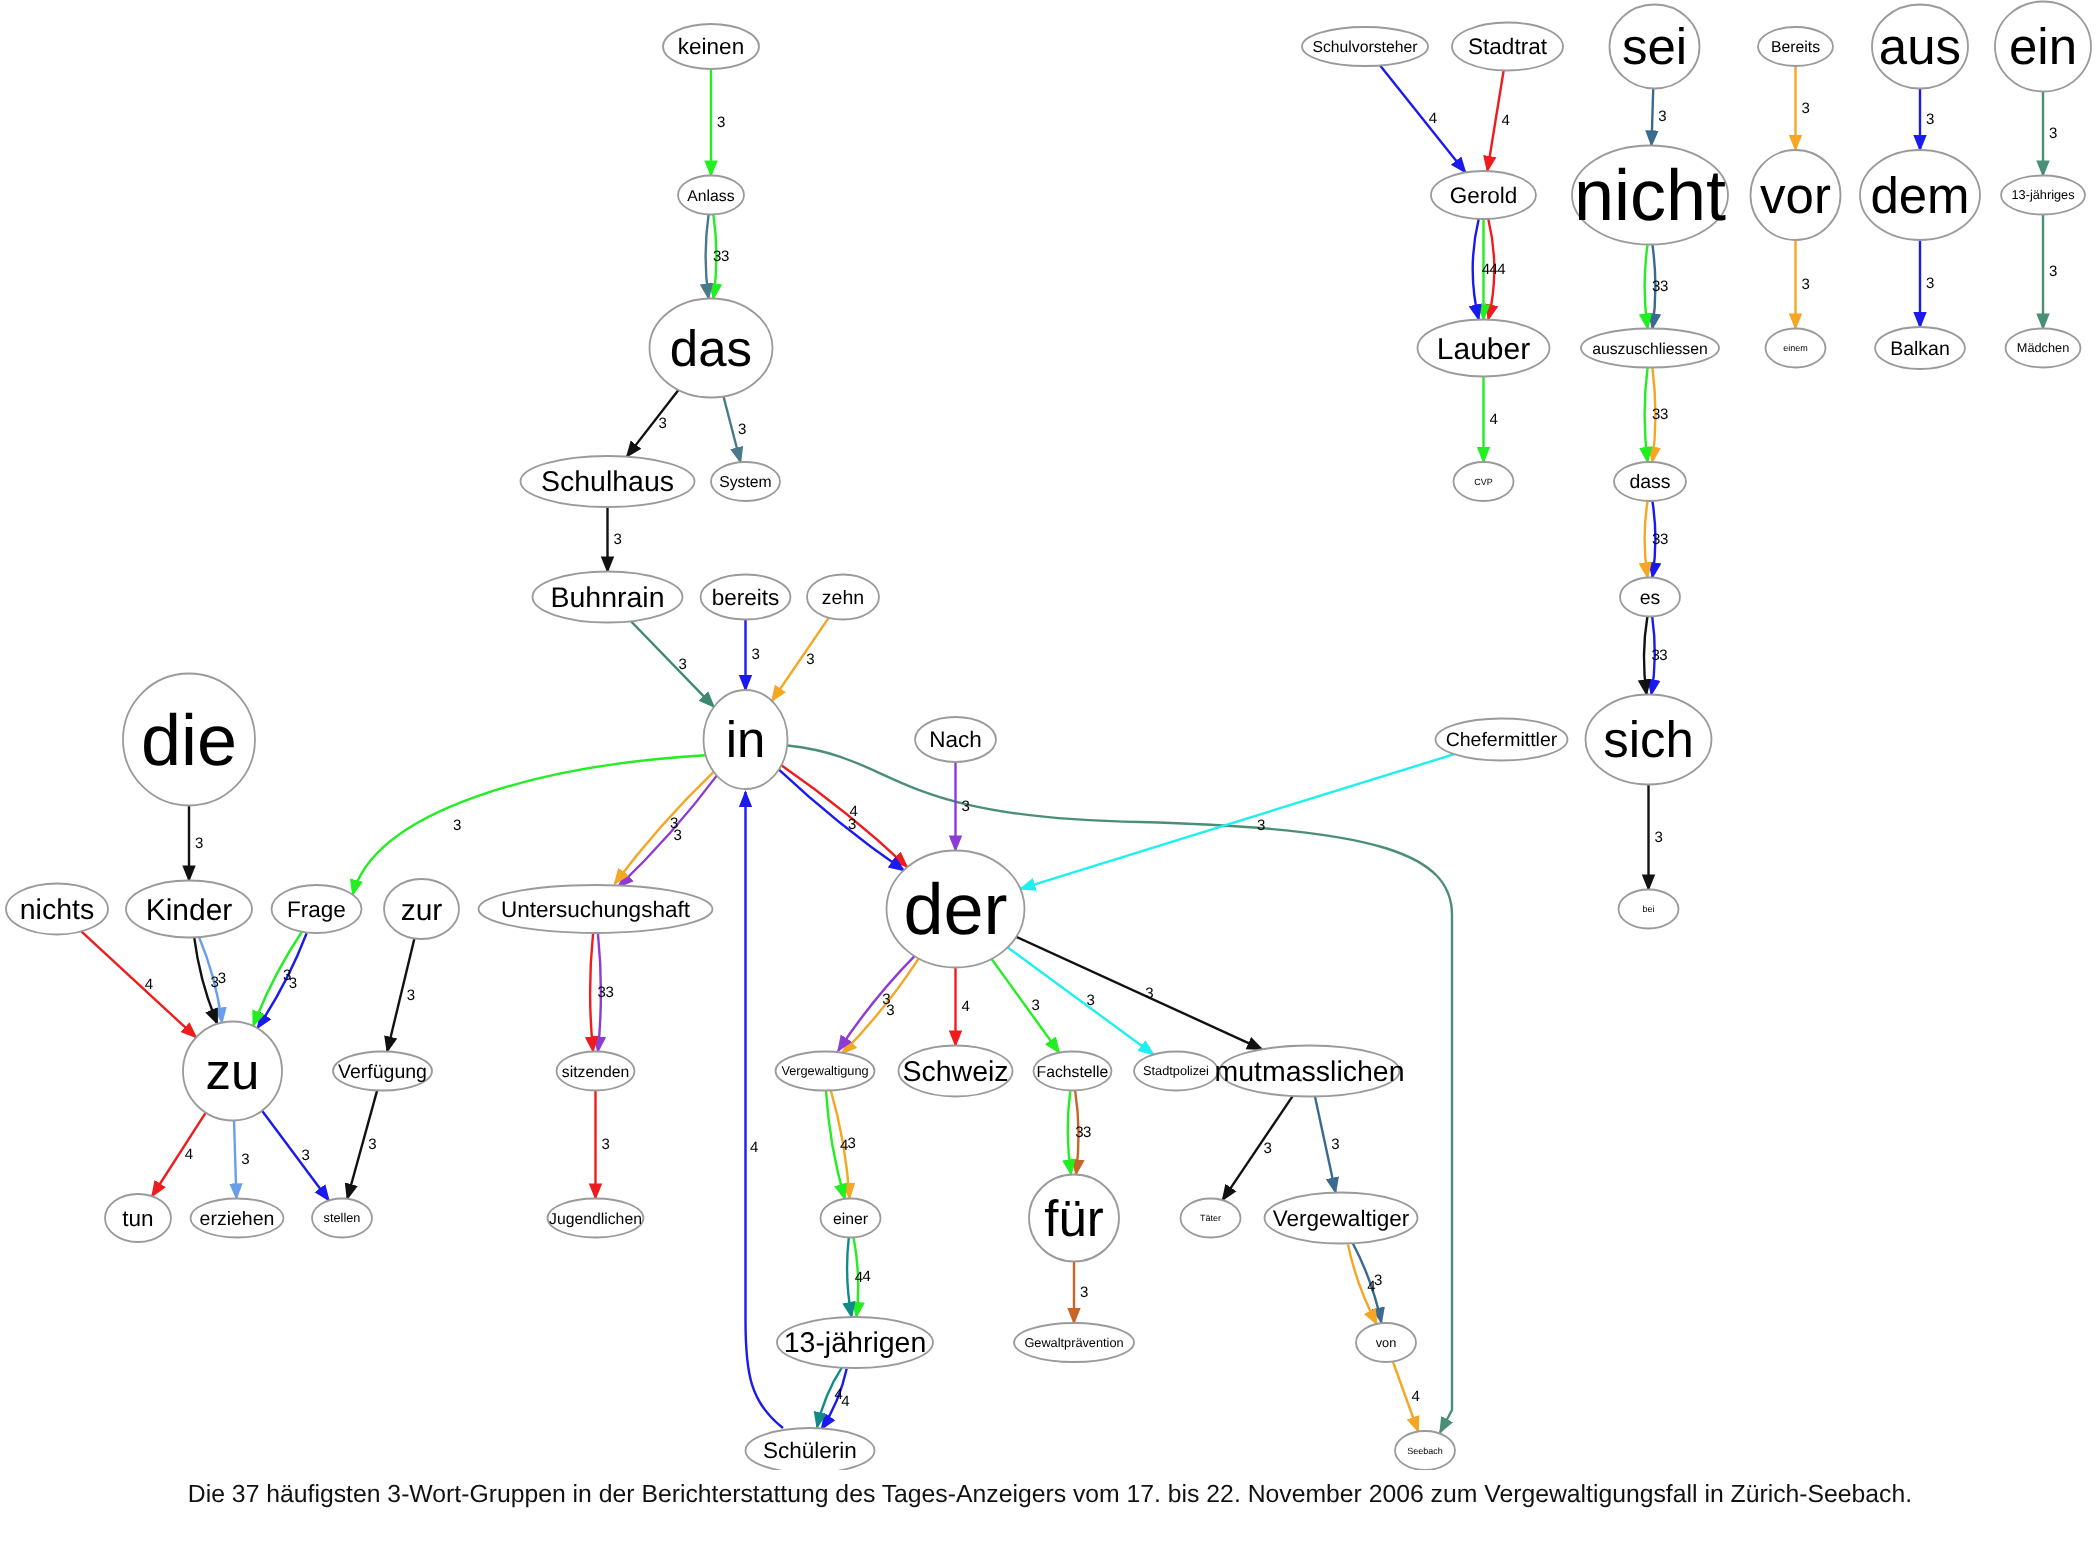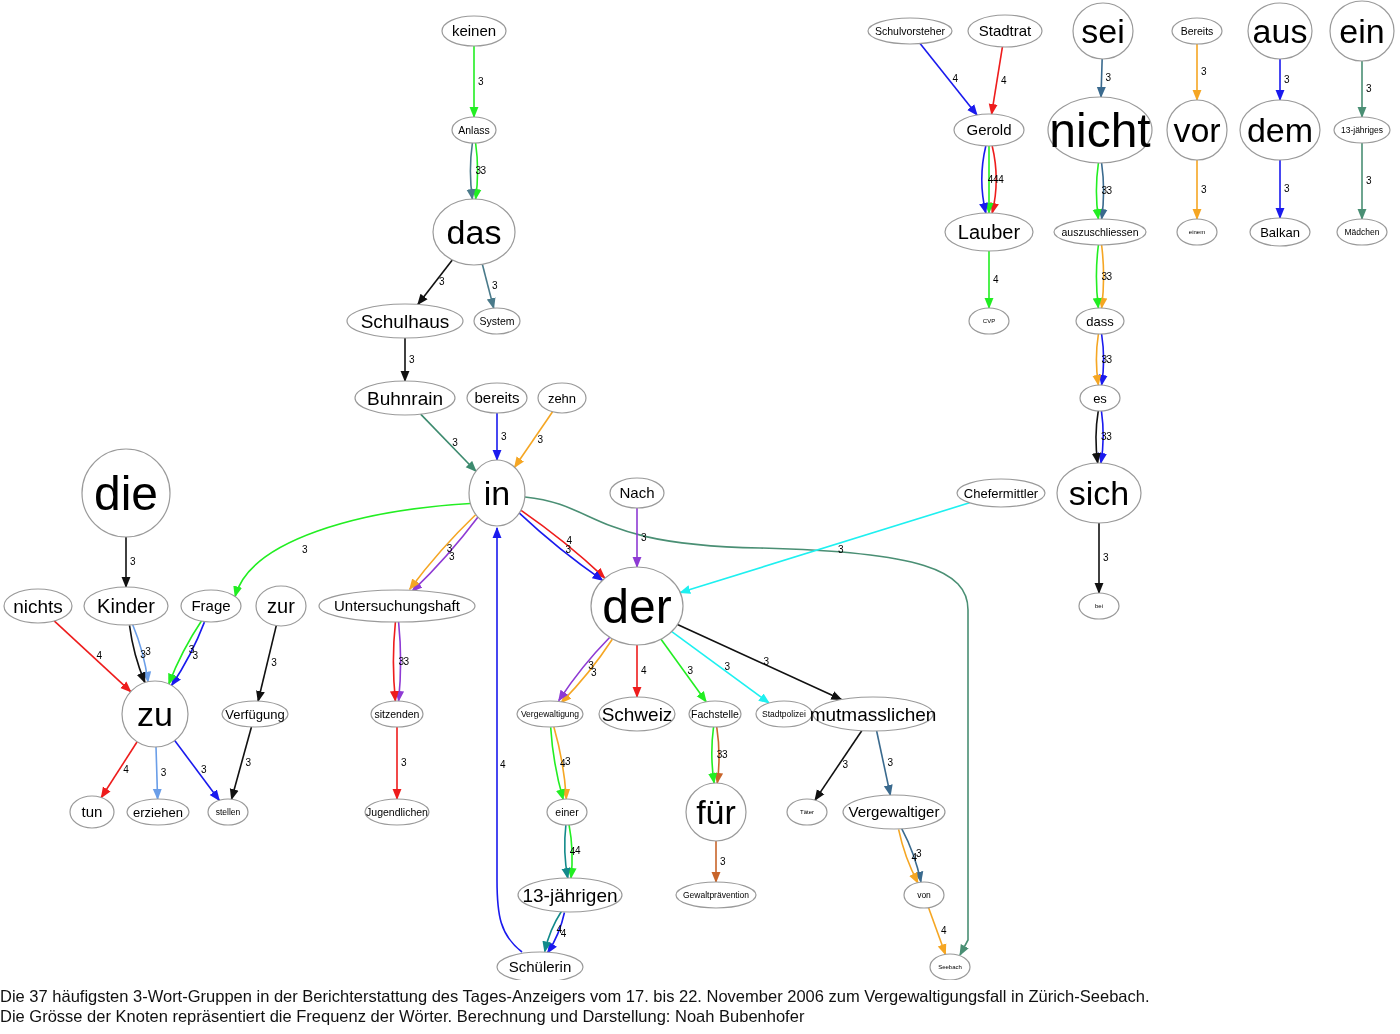--- a/index.html
+++ b/index.html
@@ -2,21 +2,21 @@
 <html><head>
 <meta charset="utf-8">
 <style>
   html, body { margin: 0; padding: 0; background: #ffffff; }
   body { width: 1400px; height: 1034px; position: relative; overflow: hidden;
          font-family: "Liberation Sans", sans-serif; }
   #graph { position: absolute; left: 0; top: 0; width: 1400px; height: 980px; }
   #graph text { font-family: "Liberation Sans", sans-serif; fill: #000; }
   .node-shape { fill: #ffffff; stroke: #9a9a9a; stroke-width: 1.2; }
   .edge-label { font-size: 10px; }
-  #caption { position: absolute; left: 0; top: 986px; width: 1400px; text-align: left;
+  #caption { position: absolute; left: 0; top: 986px; width: 1400px; text-align: center;
              font-size: 16.5px; line-height: 20px; color: #111; }
 </style>
 </head>
 <body>
 
 <svg id="graph" xmlns="http://www.w3.org/2000/svg" viewBox="0 0 1400 980">
   <defs id="markers">
       <marker id="arr-22ee22" viewBox="0 0 10 10" refX="9" refY="5" markerWidth="7" markerHeight="7" orient="auto">
         <path d="M0,1 L10,5 L0,9 z" fill="#22ee22"></path>
       </marker>
@@ -450,14 +450,13 @@
       </g>
       <g>
         <ellipse cx="1362" cy="232" rx="25" ry="13" class="node-shape"></ellipse>
         <text x="1362" y="234.975" text-anchor="middle" font-size="8.5">Mädchen</text>
       </g>
     </g>
 </svg>
 
 <div id="caption">
   <div>Die 37 häufigsten 3-Wort-Gruppen in der Berichterstattung des Tages-Anzeigers vom 17. bis 22. November 2006 zum Vergewaltigungsfall in Zürich-Seebach.</div>
-  <div>Die Grösse der Knoten repräsentiert die Frequenz der Wörter. Berechnung und Darstellung: Noah Bubenhofer</div>
 </div>
 
 </body></html>

